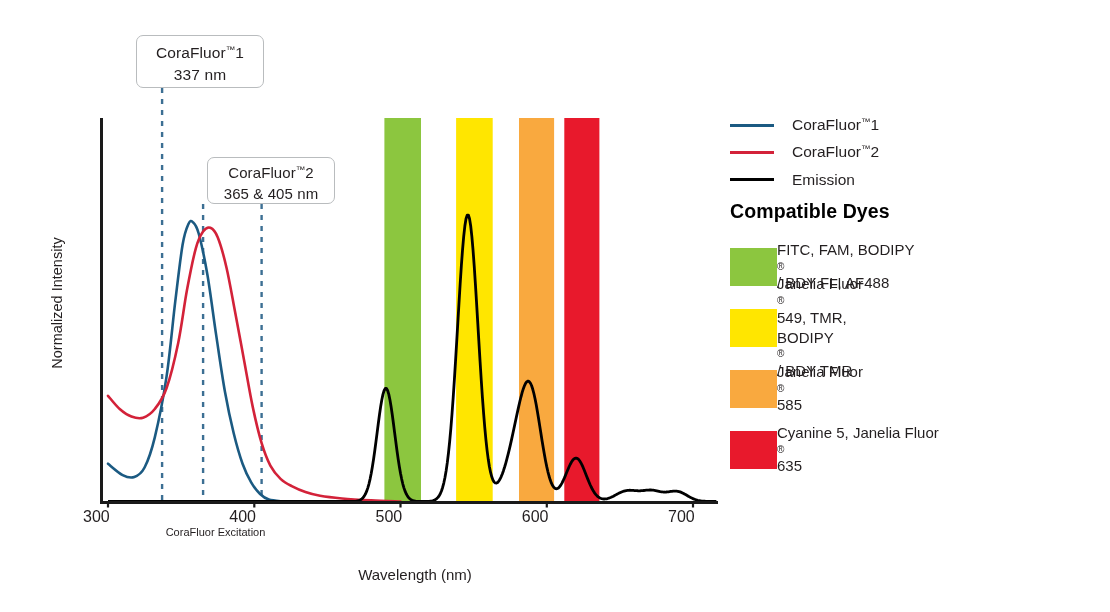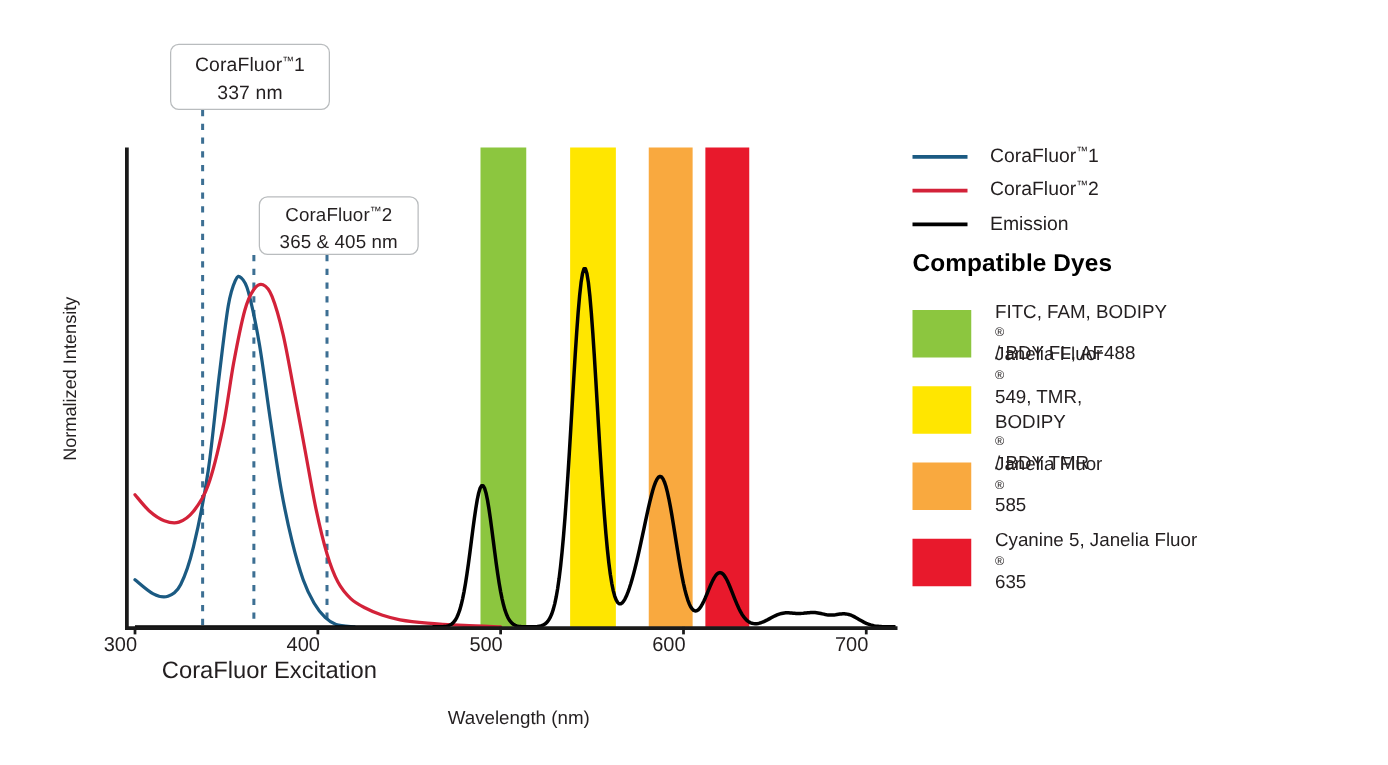--- a/index.html
+++ b/index.html
@@ -51,21 +51,21 @@
   }
   
   .axis-tick {
     position: absolute;
     font-size: 16px;
     color: #231f20;
     width: 50px;
   }
   .axis-sublabel {
     position: absolute;
-    font-size: 19px;
+    font-size: 11px;
     color: #231f20;
     text-align: center;
   }
   #sub-exc { left: 128px; top: 526px; width: 175px; }
   #sub-emi { left: 392px; top: 526px; width: 175px; }
   #x-title {
     position: absolute;
     left: 270px; top: 566px;
     width: 290px;
     text-align: center;
@@ -119,21 +119,20 @@
     display: flex;
     align-items: center;
     height: 61px;
   }
   .dye-swatch {
     width: 47px;
     height: 38px;
     flex: 0 0 47px;
   }
   .dye-label {
-    margin-left: 19px;
     font-size: 15px;
     line-height: 1.33;
     color: #231f20;
   }
   .dye-label span { display: block; white-space: nowrap; }
   .reg { font-size: 10px; vertical-align: 0.5em; }
 </style>
 </head>
 <body>
 

